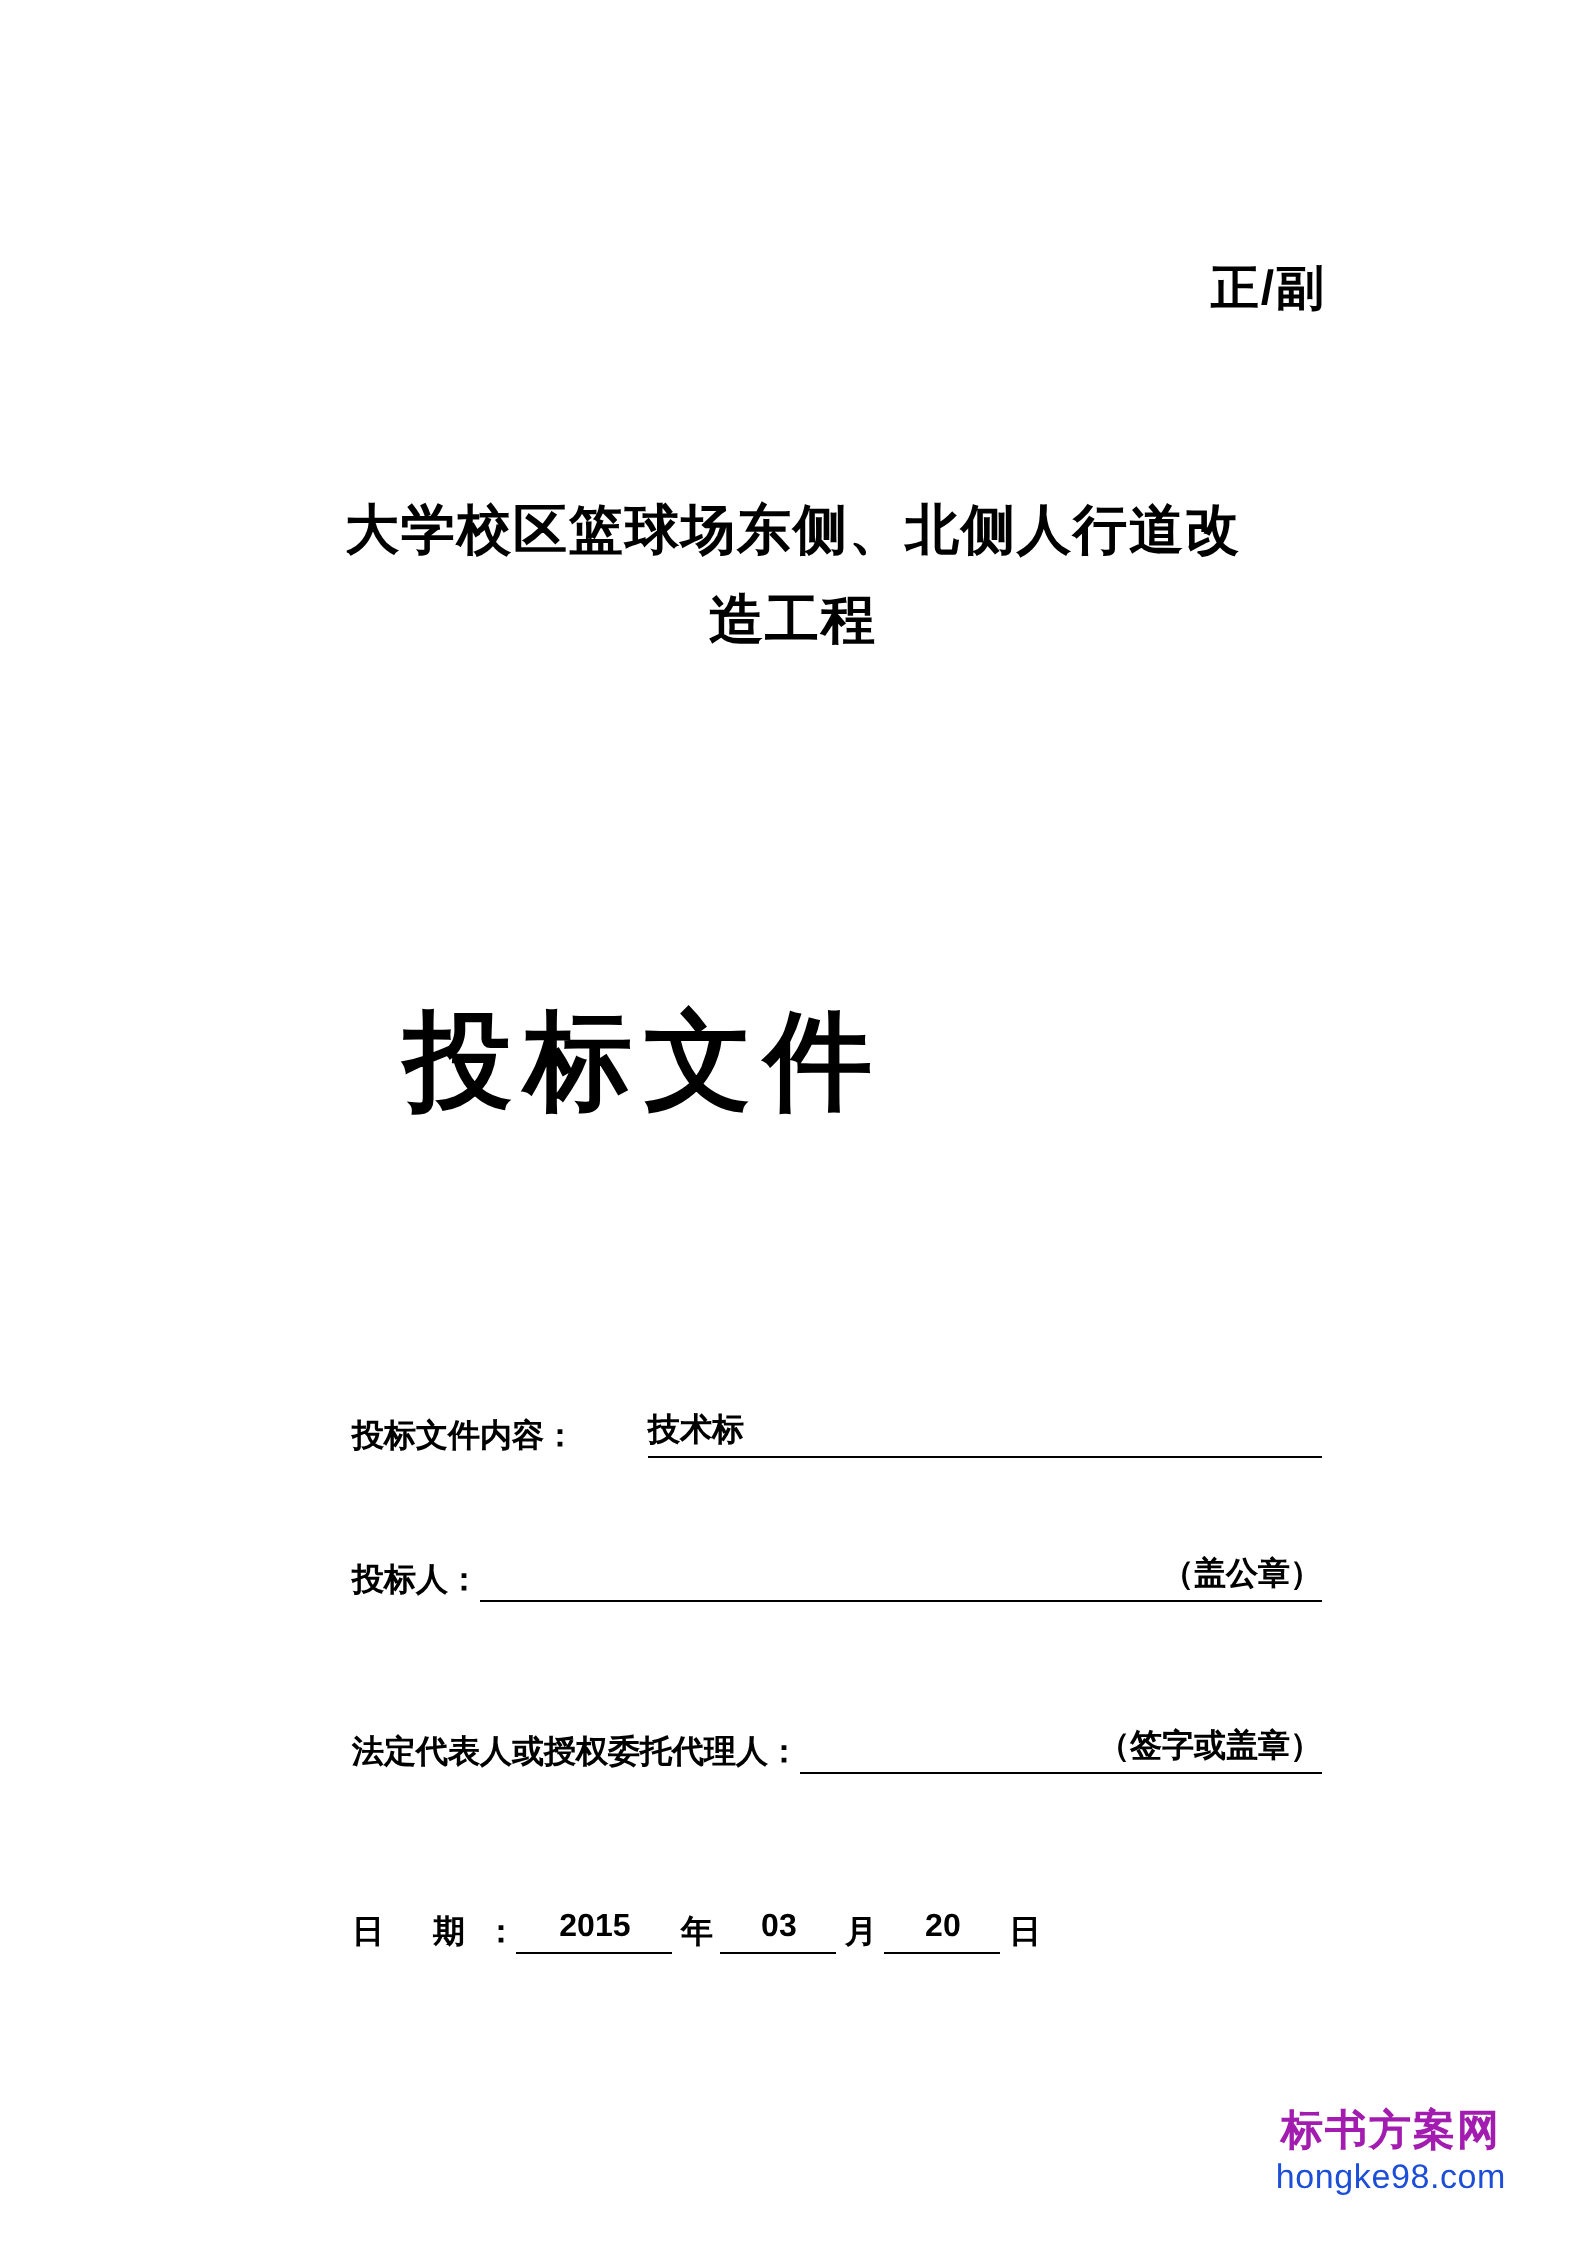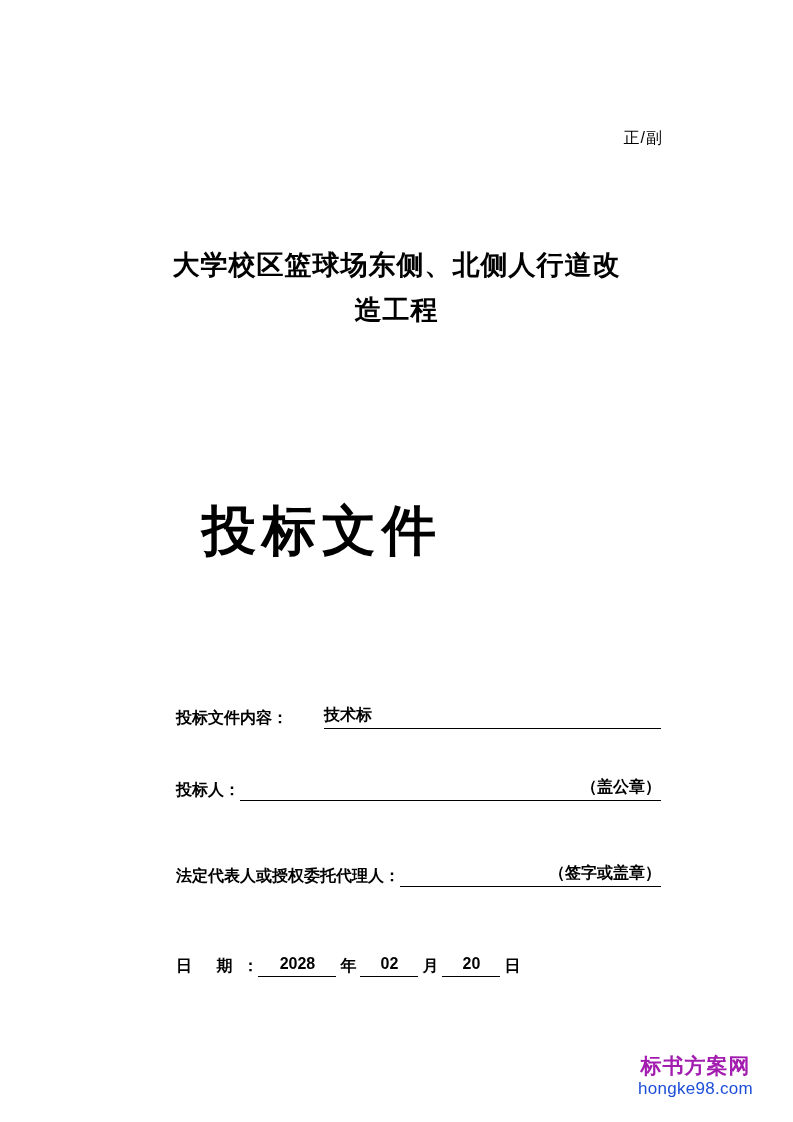--- a/index.html
+++ b/index.html
@@ -20,22 +20,22 @@
     width: 793px;
     height: 1122px;
     box-sizing: border-box;
   }
 
   
   .copy-mark {
     position: absolute;
     top: 128px;
     right: 130px;
-    font-size: 16px;
-    font-weight: normal;
+    font-size: 24px;
+    font-weight: bold;
     letter-spacing: 1px;
     font-family: "Liberation Sans", "DejaVu Sans", sans-serif;
   }
 
   
   .project-title {
     position: absolute;
     top: 243px;
     left: 70px;
     width: 653px;
@@ -190,23 +190,23 @@
       <span class="fld-label">法定代表人或授权委托代理人：</span>
       <span class="fld-underline with-note">
         <span class="fld-value"></span>
         <span class="fld-note">（签字或盖章）</span>
       </span>
     </div>
 
     <div class="date-row">
       <span class="date-label">日    期</span>
       <span class="date-colon">：</span>
-      <span class="date-seg seg-year">2028</span>
+      <span class="date-seg seg-year">2015</span>
       <span class="date-unit">年</span>
-      <span class="date-seg seg-month">02</span>
+      <span class="date-seg seg-month">03</span>
       <span class="date-unit">月</span>
       <span class="date-seg seg-day">20</span>
       <span class="date-unit">日</span>
     </div>
 
   </div>
 
   <div class="watermark">
     <div class="wm-cn">标书方案网</div>
     <div class="wm-url">hongke98.com</div>

